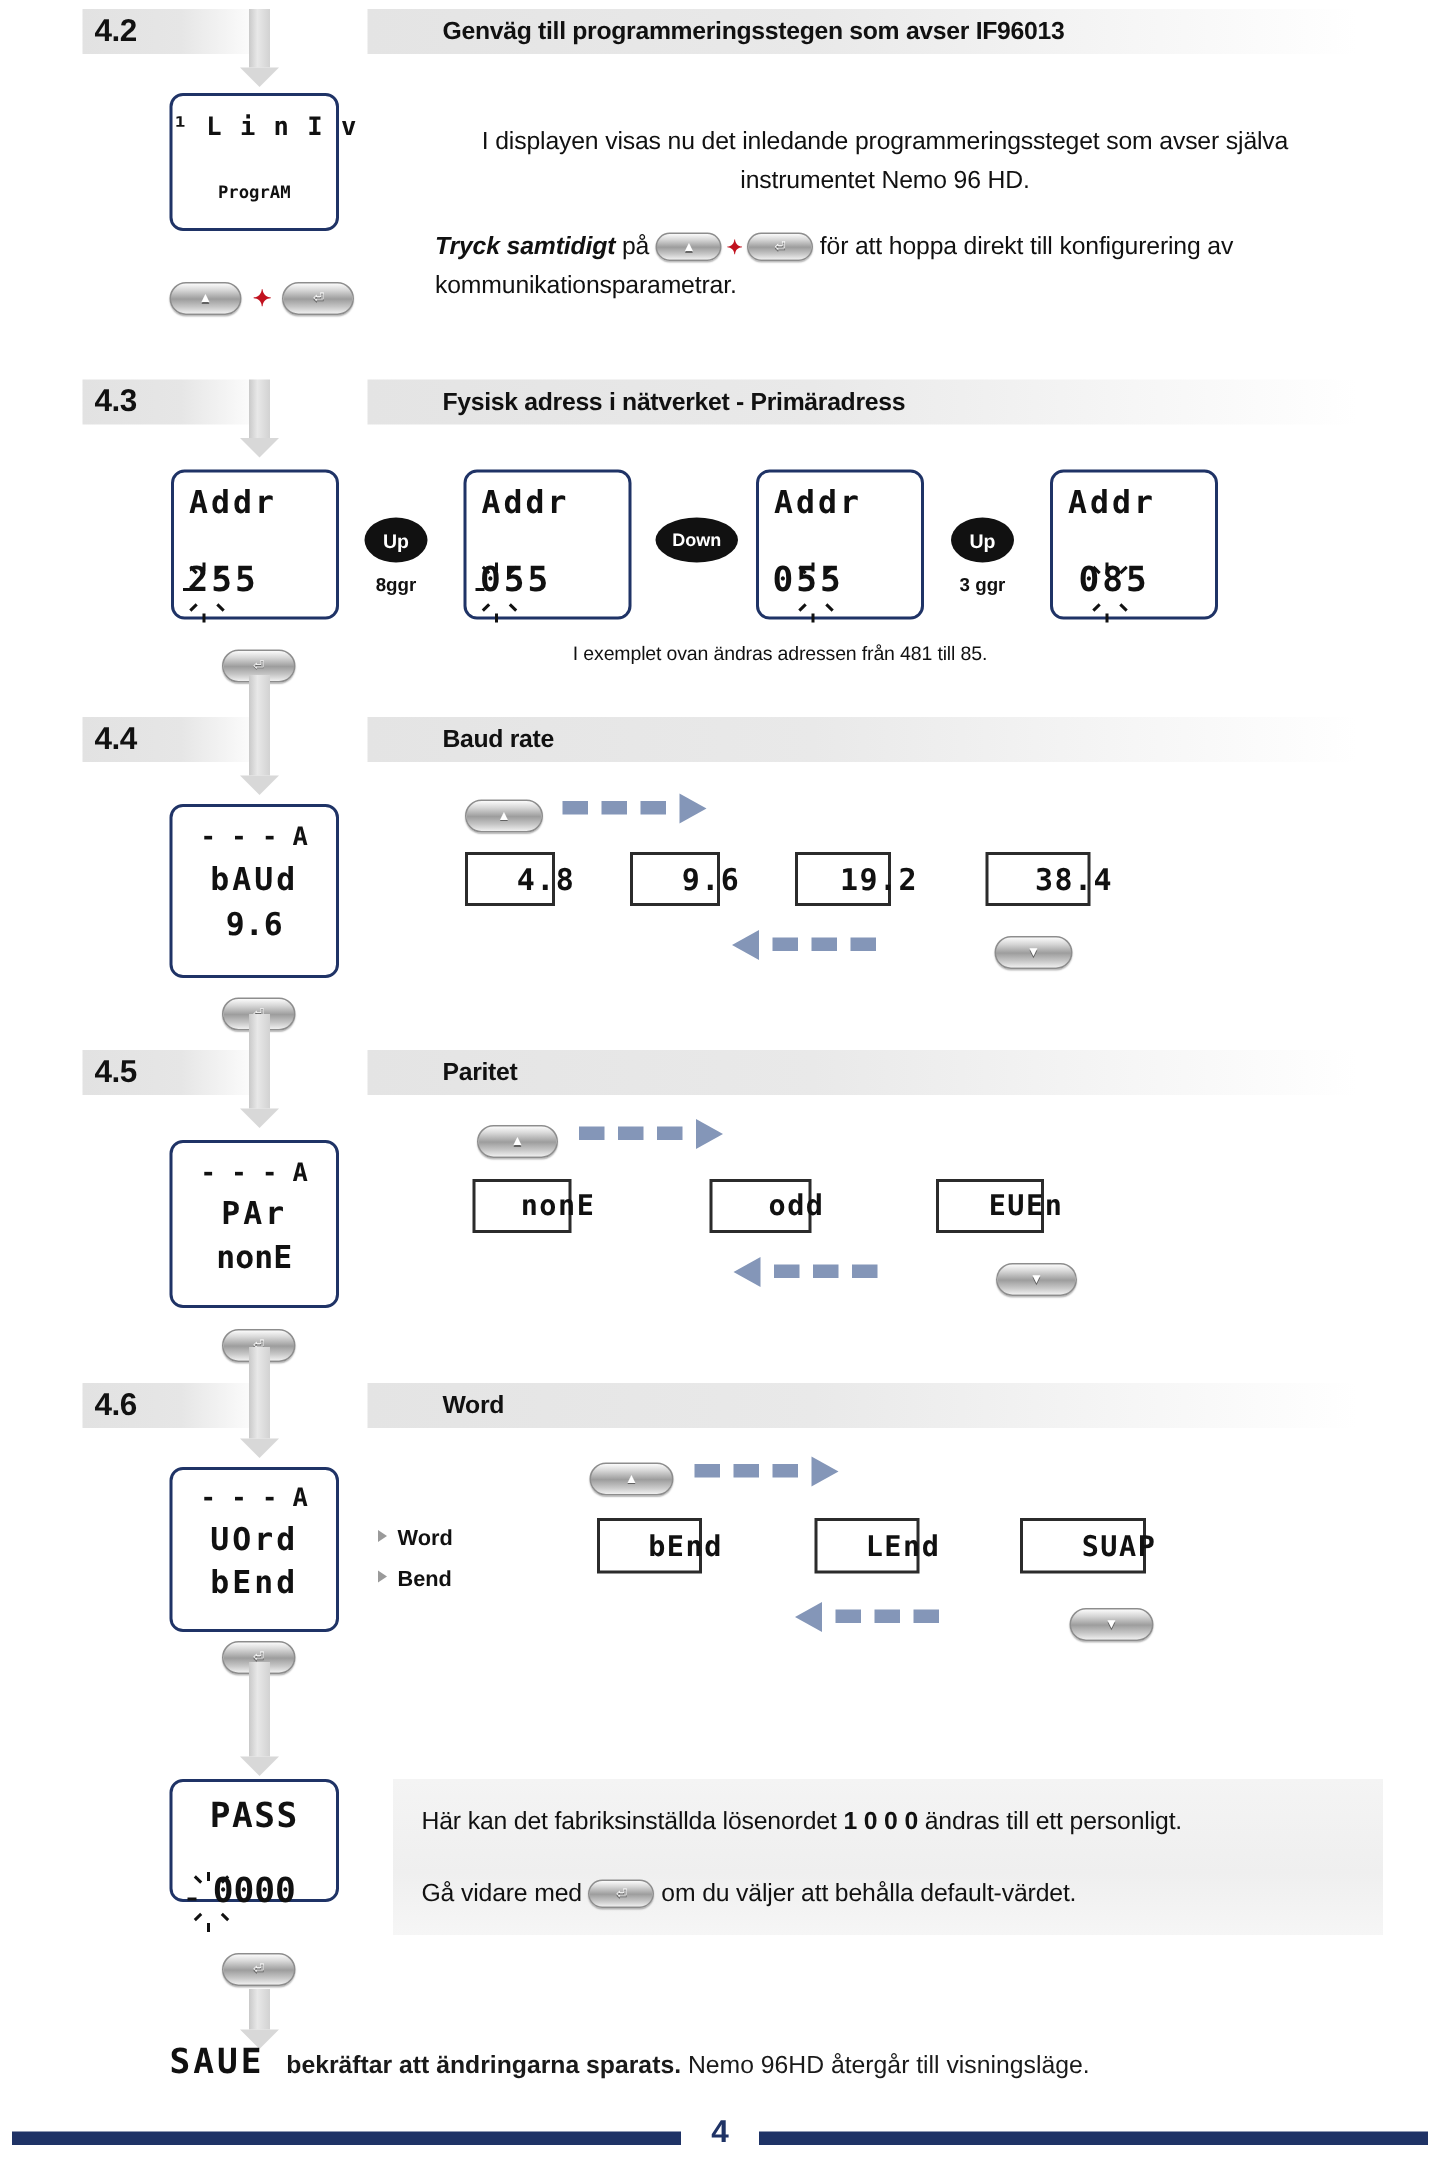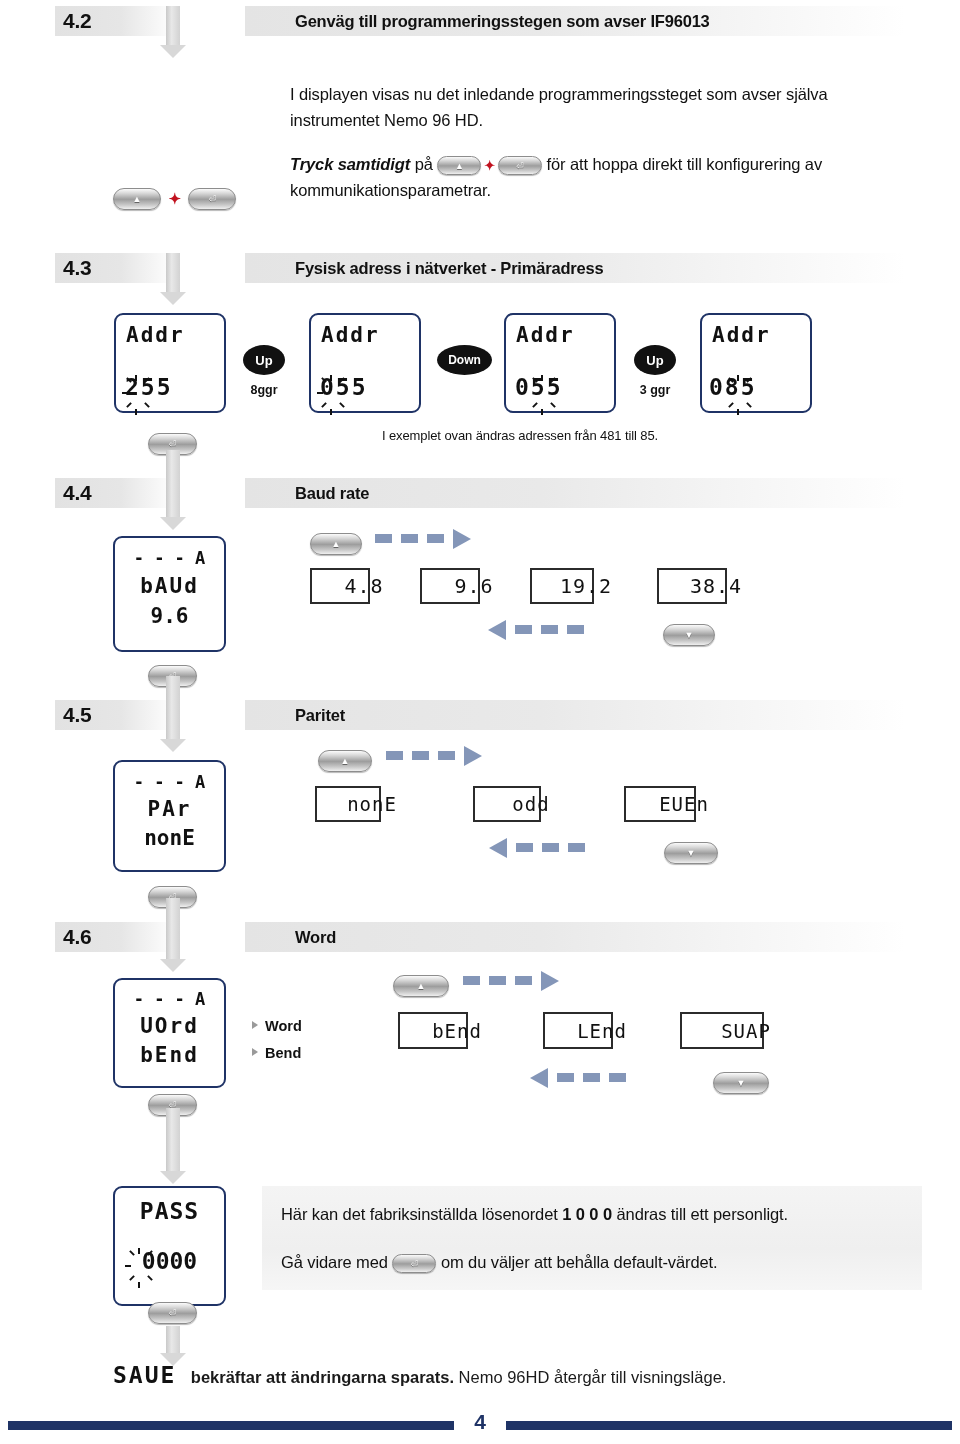--- a/index.html
+++ b/index.html
@@ -55,21 +55,21 @@
   }
   .seg{
     font-family:"DejaVu Sans Mono", monospace;
     font-weight:bold;color:#111;letter-spacing:2px;
   }
 
   
   .optbox{
     position:absolute;border:2.5px solid #2b2b2b;background:#fff;
     box-sizing:border-box;display:flex;align-items:center;justify-content:center;
-    font-family:"DejaVu Sans Mono", monospace;font-weight:normal;color:#111;
+    font-family:"DejaVu Sans Mono", monospace;font-weight:bold;color:#111;
     letter-spacing:1px;
     padding-left:48px;
   }
 
   
   .btn{
     display:inline-block;position:relative;vertical-align:middle;
     background:linear-gradient(to bottom,#fbfbfb 0%,#d7d7d7 22%,#9d9d9d 52%,#c6c6c6 78%,#efefef 100%);
     border:1px solid #8d8d8d;border-radius:11px;
     box-shadow:0 1px 1px rgba(0,0,0,.28);
@@ -145,32 +145,36 @@
 
   <div class="sec-head" style="top:6px;">
     <div class="sec-num">4.2</div>
     <div class="sec-title">Genväg till programmeringsstegen  som avser IF96013</div>
   </div>
   <div class="flow-arrow" style="left:160px;top:6px;height:52px;">
     <div class="shaft"></div>
       <div class="head"></div>
   </div>
 
+  <div class="lcd" style="left:113px;top:62px;width:113px;height:92px;">
+    <div class="lcd-line" style="font-size:17px;margin-top:11px;letter-spacing:1px;">¹ L i n I v</div>
+    <div class="lcd-line" style="font-size:11.5px;margin-top:26px;letter-spacing:0px;">ProgrAM</div>
+  </div>
 
   <div style="position:absolute;left:113px;top:188px;">
     <span class="btn" style="width:46px;height:20px;">
       <span class="glyph">▲</span>
     </span>
     <span class="plus">✦</span>
     <span class="btn" style="width:46px;height:20px;">
       <span class="glyph">⏎</span>
     </span>
   </div>
 
-  <div class="body-text" style="left:290px;top:82px;width:600px;">I displayen visas nu det inledande programmeringssteget som avser själva instrumentet Nemo 96 HD.</div>
+  <div class="body-text" style="left:290px;top:82px;width:600px;text-align:center;">I displayen visas nu det inledande programmeringssteget som avser själva instrumentet Nemo 96 HD.</div>
 
   <div class="body-text" style="left:290px;top:152px;width:620px;">
     <i>Tryck samtidigt</i><span> på </span><span class="btn" style="width:42px;height:17px;"><span class="glyph">▲</span></span><span class="plus" style="font-size:13px;">✦</span><span class="btn" style="width:42px;height:17px;"><span class="glyph">⏎</span></span><span> för att hoppa direkt till konfigurering av kommunikationsparametrar.</span>
   </div>
 
   <div class="sec-head" style="top:253px;">
     <div class="sec-num">4.3</div>
     <div class="sec-title">Fysisk adress i nätverket - Primäradress</div>
   </div>
   <div class="flow-arrow" style="left:160px;top:253px;height:52px;">
@@ -222,21 +226,21 @@
       <i style="left:9px;top:30px;width:2px;height:6px;"></i>
       <i style="left:18px;top:25px;width:6px;height:2px;transform:rotate(45deg);"></i>
     </div>
   </div>
 
   <div class="pill" style="left:634px;top:345px;width:42px;height:30px;">Up</div>
   <div class="pill-cap" style="left:629px;top:383px;width:52px;">3 ggr</div>
 
   <div class="lcd" style="left:700px;top:313px;width:112px;height:100px;">
     <div class="lcd-line" style="font-size:21px;margin-top:8px;text-align:left;padding-left:10px;">Addr</div>
-    <div class="lcd-line" style="font-size:23px;margin-top:27px;text-align:left;padding-left:7px;">085</div>
+    <div class="lcd-line" style="font-size:23px;margin-top:27px;text-align:left;padding-left:17px;">085</div>
     <div class="blink" style="left:26px;top:64px;width:24px;height:30px;">
       <i style="left:9px;top:-4px;width:2px;height:6px;"></i>
       <i style="left:0px;top:0px;width:6px;height:2px;transform:rotate(45deg);"></i>
       <i style="left:18px;top:0px;width:6px;height:2px;transform:rotate(-45deg);"></i>
       <i style="left:0px;top:25px;width:6px;height:2px;transform:rotate(-45deg);"></i>
       <i style="left:9px;top:30px;width:2px;height:6px;"></i>
       <i style="left:18px;top:25px;width:6px;height:2px;transform:rotate(45deg);"></i>
     </div>
   </div>
 
@@ -381,21 +385,21 @@
 
   <div class="btn btn-abs" style="left:148px;top:1094px;width:47px;height:20px;">
     <span class="glyph">⏎</span>
   </div>
 
   <div class="flow-arrow" style="left:160px;top:1108px;height:76px;">
     <div class="shaft"></div>
       <div class="head"></div>
   </div>
 
-  <div class="lcd" style="left:113px;top:1186px;width:113px;height:120px;">
+  <div class="lcd" style="left:113px;top:1186px;width:113px;height:82px;">
     <div class="lcd-line" style="font-size:23px;margin-top:10px;letter-spacing:1px;">PASS</div>
     <div class="lcd-line" style="font-size:23px;margin-top:24px;letter-spacing:0px;">0000</div>
     <div class="blink" style="left:14px;top:64px;width:24px;height:30px;">
       <i style="left:9px;top:-4px;width:2px;height:6px;"></i>
       <i style="left:0px;top:0px;width:6px;height:2px;transform:rotate(45deg);"></i>
       <i style="left:18px;top:0px;width:6px;height:2px;transform:rotate(-45deg);"></i>
       <i style="left:-4px;top:13px;width:6px;height:2px;"></i>
       <i style="left:0px;top:25px;width:6px;height:2px;transform:rotate(-45deg);"></i>
       <i style="left:9px;top:30px;width:2px;height:6px;"></i>
       <i style="left:18px;top:25px;width:6px;height:2px;transform:rotate(45deg);"></i>

